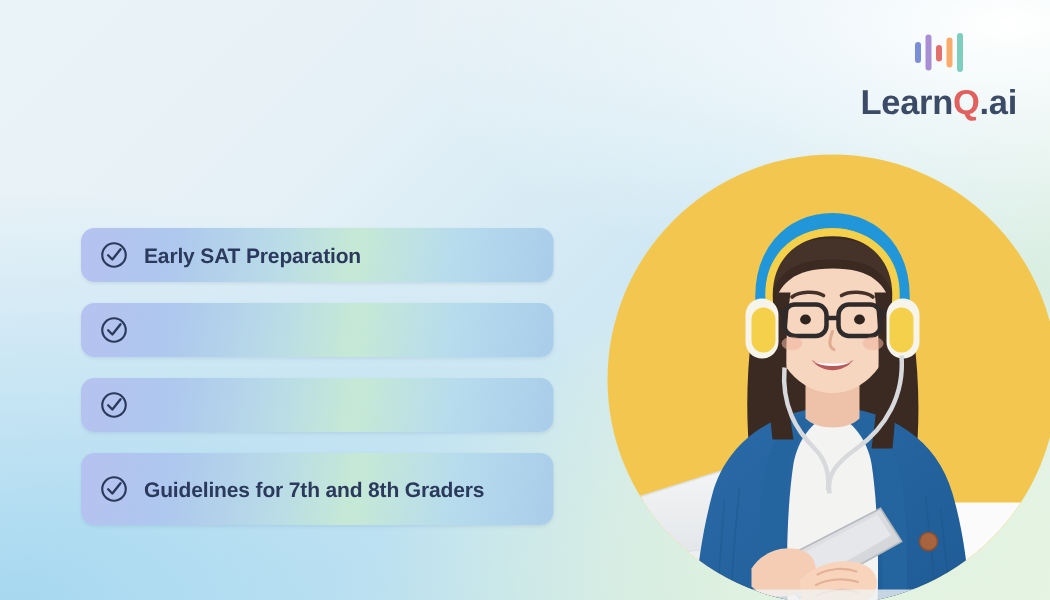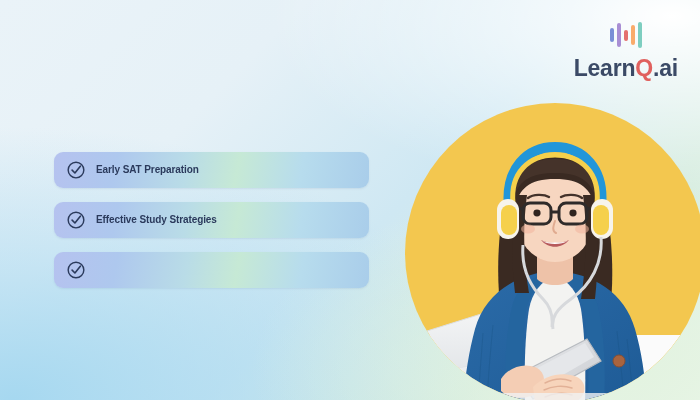--- a/index.html
+++ b/index.html
@@ -101,21 +101,21 @@
         #c6e9d5 58%,
         #b7dced 78%,
         #a9cdea 100%);
     box-shadow:0 1px 2px rgba(60,90,140,.10);
   }
   .check-item.tall{ min-height:48px; align-items:center; }
 
   .check-icon{ flex:0 0 auto; width:20px; height:20px; display:block; }
 
   .check-label{
-    font-size:10px;
+    font-size:14px;
     font-weight:700;
     color:#2b3a5c;
     line-height:1.18;
     letter-spacing:-0.1px;
   }
 </style>
 </head>
 <body>
 
 <div class="banner">
@@ -140,30 +140,36 @@
         <path d="M7.3 12.2 L10.7 15.6 L17.2 7.4" fill="none" stroke="#2b3a5c" stroke-width="1.9" stroke-linecap="round" stroke-linejoin="round"></path>
       </svg>
       <span class="check-label">Early SAT Preparation</span>
     </div>
 
     <div class="check-item">
       <svg class="check-icon" viewBox="0 0 24 24">
         <circle cx="12" cy="12" r="9.4" fill="none" stroke="#2b3a5c" stroke-width="1.7"></circle>
         <path d="M7.3 12.2 L10.7 15.6 L17.2 7.4" fill="none" stroke="#2b3a5c" stroke-width="1.9" stroke-linecap="round" stroke-linejoin="round"></path>
       </svg>
-      <span class="check-label">Effective Study Strategies</span>
     </div>
 
     <div class="check-item">
       <svg class="check-icon" viewBox="0 0 24 24">
         <circle cx="12" cy="12" r="9.4" fill="none" stroke="#2b3a5c" stroke-width="1.7"></circle>
         <path d="M7.3 12.2 L10.7 15.6 L17.2 7.4" fill="none" stroke="#2b3a5c" stroke-width="1.9" stroke-linecap="round" stroke-linejoin="round"></path>
       </svg>
     </div>
 
+    <div class="check-item tall">
+      <svg class="check-icon" viewBox="0 0 24 24">
+        <circle cx="12" cy="12" r="9.4" fill="none" stroke="#2b3a5c" stroke-width="1.7"></circle>
+        <path d="M7.3 12.2 L10.7 15.6 L17.2 7.4" fill="none" stroke="#2b3a5c" stroke-width="1.9" stroke-linecap="round" stroke-linejoin="round"></path>
+      </svg>
+      <span class="check-label">Guidelines for 7th and 8th Graders</span>
+    </div>
 
   </div>
 
   <div class="photo-wrap">
     <div class="yellow-circle"></div>
 
     <div class="photo-clip">
       <svg class="person" viewBox="0 0 300 300">
         <defs>
           <clipPath id="circClip">

